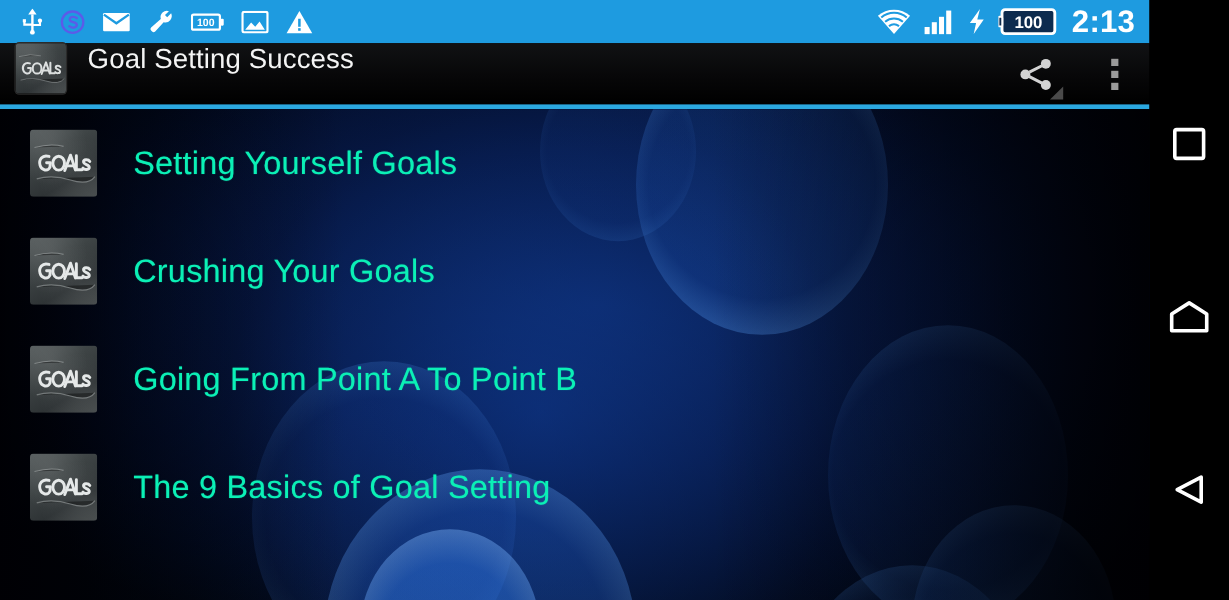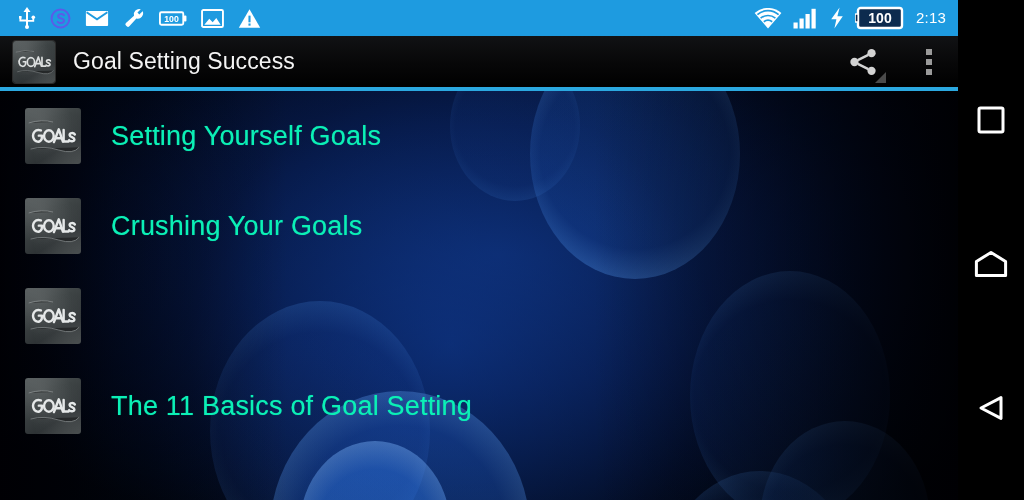--- a/index.html
+++ b/index.html
@@ -12,28 +12,28 @@
   #phone { position:absolute; left:0; top:0; width:958px; height:500px; overflow:hidden; }
 
   
   #status-bar{
     position:absolute; left:0; top:0; width:958px; height:36px;
     background:#1E9BE0; display:flex; align-items:center;
   }
   #status-left{ display:flex; align-items:center; gap:14px; padding-left:18px; }
   #status-right{ display:flex; align-items:center; gap:11px; margin-left:auto; padding-right:12px; }
   .sicon{ display:block; }
-  #clock{ color:#fff; font-size:15px; font-weight:400; letter-spacing:.2px; line-height:1;
+  #clock{ color:#fff; font-size:26px; font-weight:700; letter-spacing:.2px; line-height:1;
           padding-bottom:1px; }
 
   
   #action-bar{
     position:absolute; left:0; top:36px; width:958px; height:51px;
     background:linear-gradient(#111214,#070708 55%,#000 100%);
-    display:flex; align-items:center;
+    display:flex; 
   }
   #ab-icon{
     width:42px; height:42px; margin-left:13px; border-radius:3px; flex:none;
     position:relative; overflow:hidden;
     box-shadow:0 0 0 1px #2b2b2b;
   }
   #ab-title{
     color:#f4f4f4; font-size:23px; font-weight:400; margin-left:18px;
     letter-spacing:.1px; white-space:nowrap;
   }
@@ -283,40 +283,41 @@
                 <path d="M33 32.4 L39.2 32.4"></path>
               <path d="M41.4 23.4 L41.4 35.8 L46.6 35.8"></path>
               <path d="M53.4 28.4 C52 26.2 47.6 26.4 47.8 29 C48 31.4 52.8 31.1 52.9 33.6 C53 36 48.6 36.3 47.2 34.4"></path>
             </g>
             <g stroke="#cfd4d4" stroke-width="1" opacity="0.38">
               <path d="M6 44 Q20 40 36 45 T58 42"></path>
                 <path d="M4 16 Q18 12 30 15"></path>
             </g>
           </svg>
         </div>
+        <div class="row-title">Going From Point A To Point B</div>
       </div>
 
       <div class="row" style="top:270px;">
         <div class="row-thumb chalk">
           <svg viewBox="0 0 60 60" preserveAspectRatio="none">
             <g fill="none" stroke="#eef1f1" stroke-width="2.6" stroke-linecap="round" stroke-linejoin="round" opacity="0.95">
               <path d="M17 24 C11 22 7.5 27 9 32 C10.3 36.6 16 37.6 17.8 33.6 L18.2 29.6 L14.8 29.6"></path>
               <ellipse cx="25.6" cy="30" rx="5.2" ry="6.2"></ellipse>
               <path d="M31 36.6 L36.2 22.8 L40.6 36"></path>
                 <path d="M33 32.4 L39.2 32.4"></path>
               <path d="M41.4 23.4 L41.4 35.8 L46.6 35.8"></path>
               <path d="M53.4 28.4 C52 26.2 47.6 26.4 47.8 29 C48 31.4 52.8 31.1 52.9 33.6 C53 36 48.6 36.3 47.2 34.4"></path>
             </g>
             <g stroke="#cfd4d4" stroke-width="1" opacity="0.38">
               <path d="M6 44 Q20 40 36 45 T58 42"></path>
                 <path d="M4 16 Q18 12 30 15"></path>
             </g>
           </svg>
         </div>
-        <div class="row-title">The 11 Basics of Goal Setting</div>
+        <div class="row-title">The 9 Basics of Goal Setting</div>
       </div>
 
     </div>
   </div>
 
   <div id="navbar">
     <div class="navbtn" id="nav-recents">
       <svg width="30" height="30" viewBox="0 0 30 30">
         <rect x="3" y="3" width="24" height="24" rx="1.5" fill="none" stroke="#fff" stroke-width="3"></rect>
       </svg>

